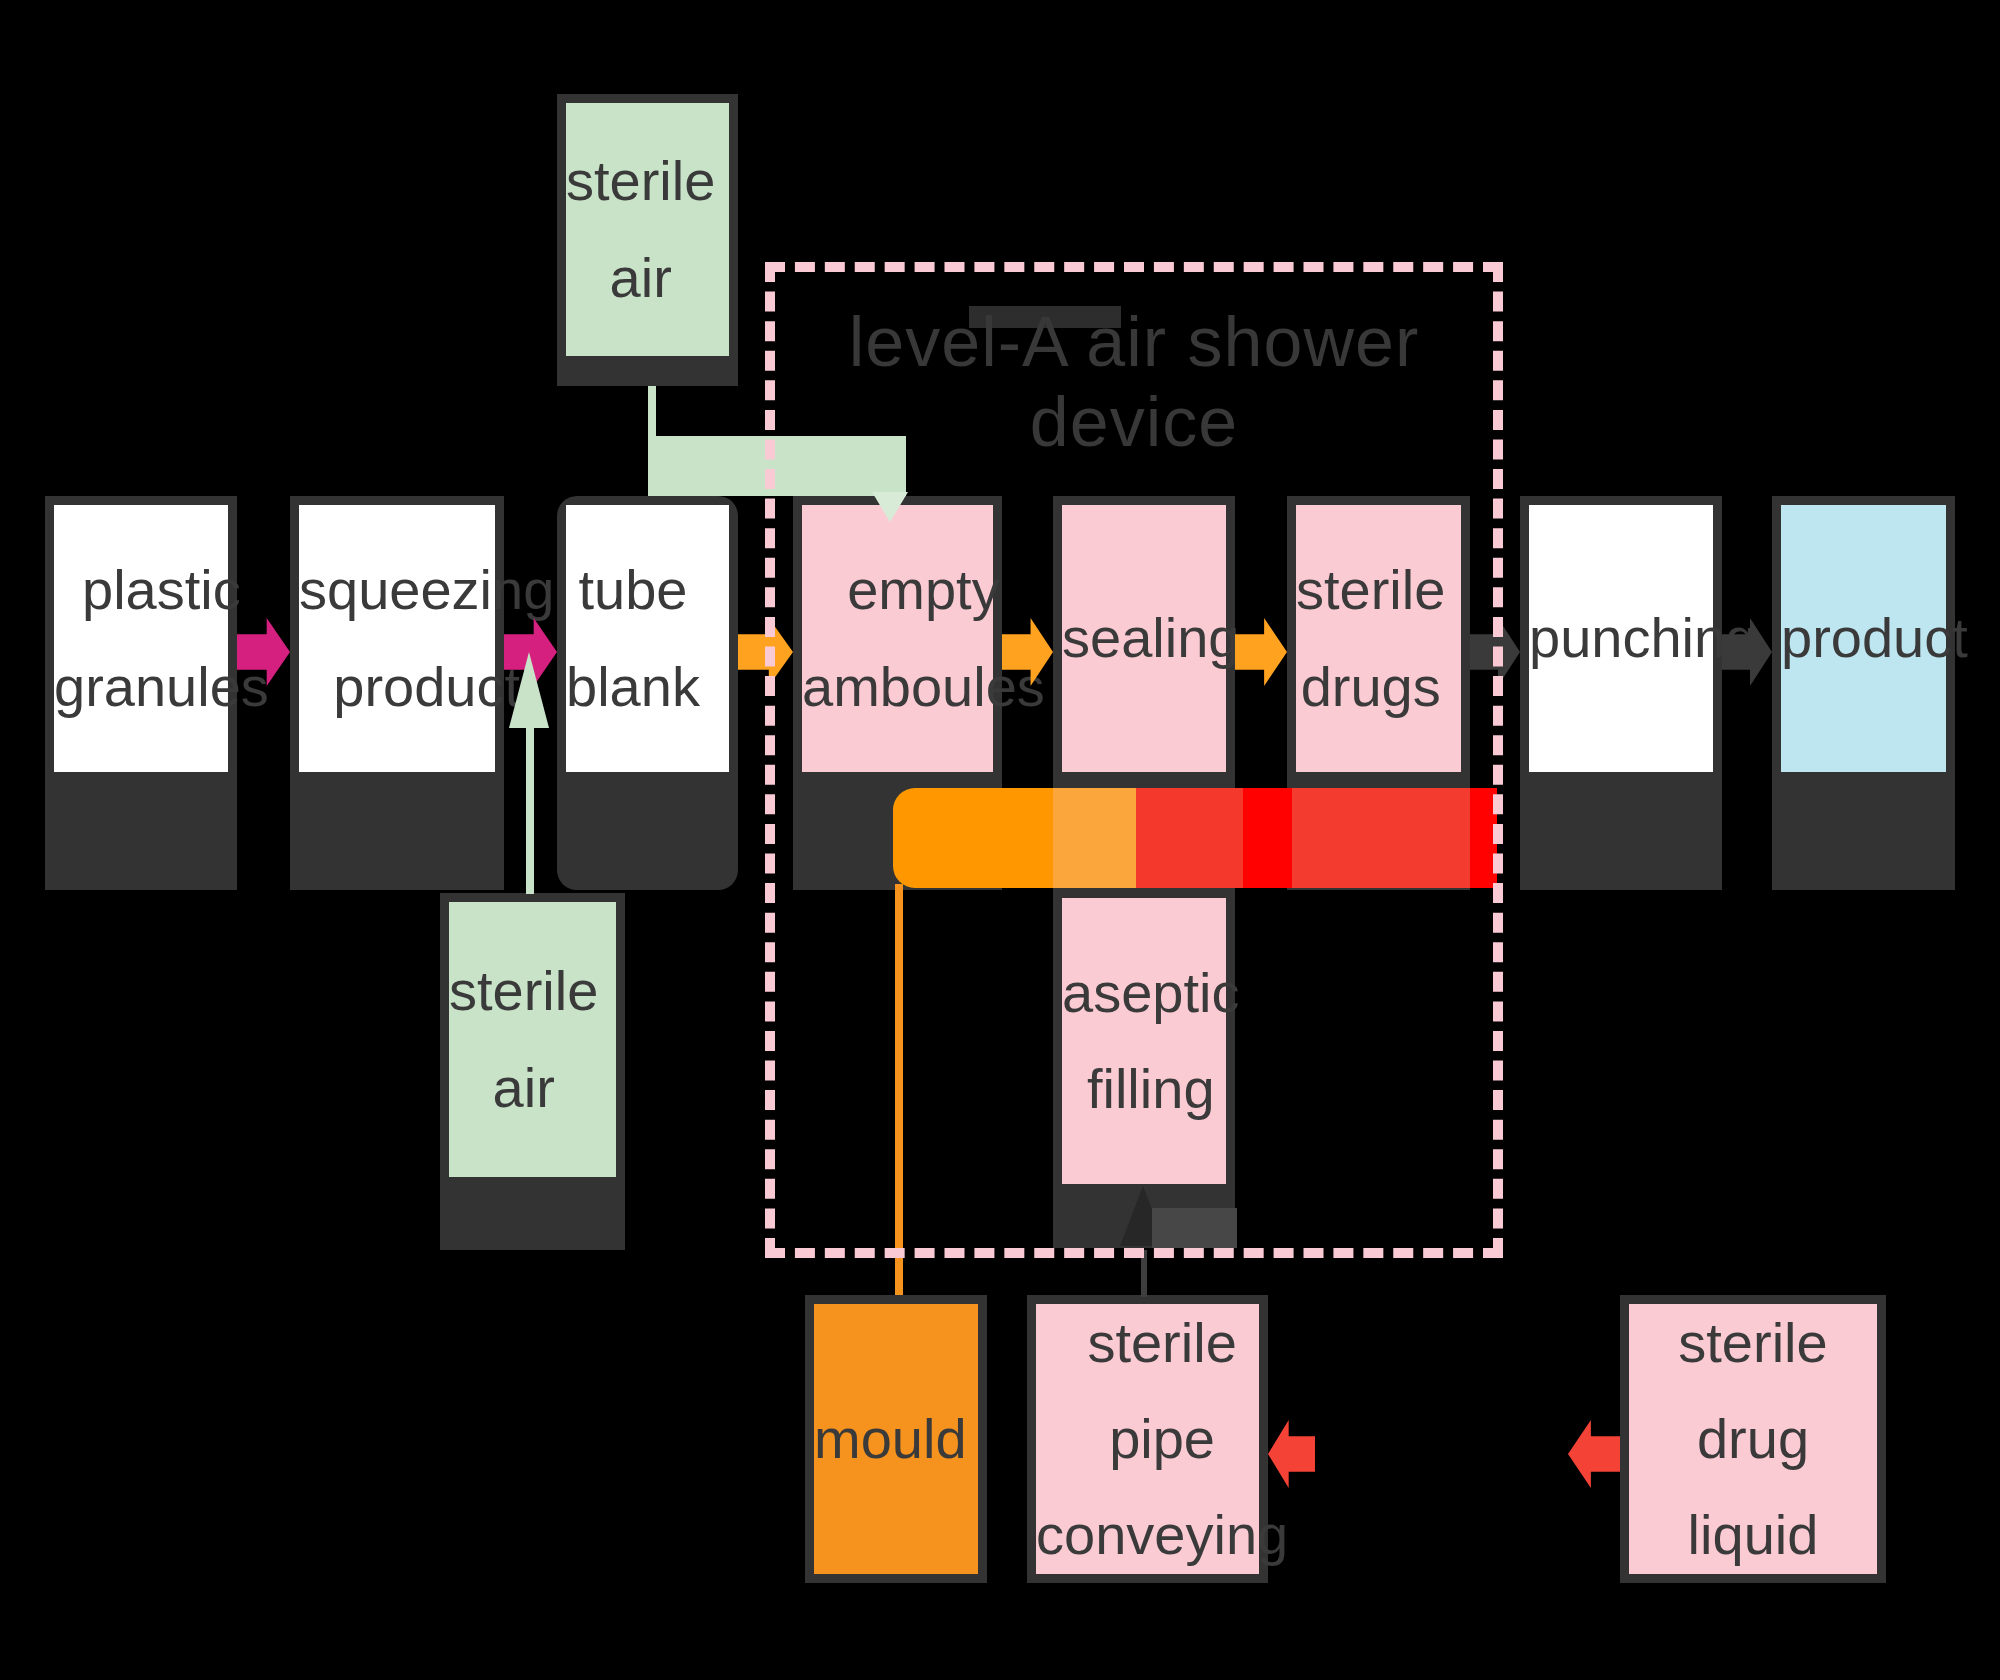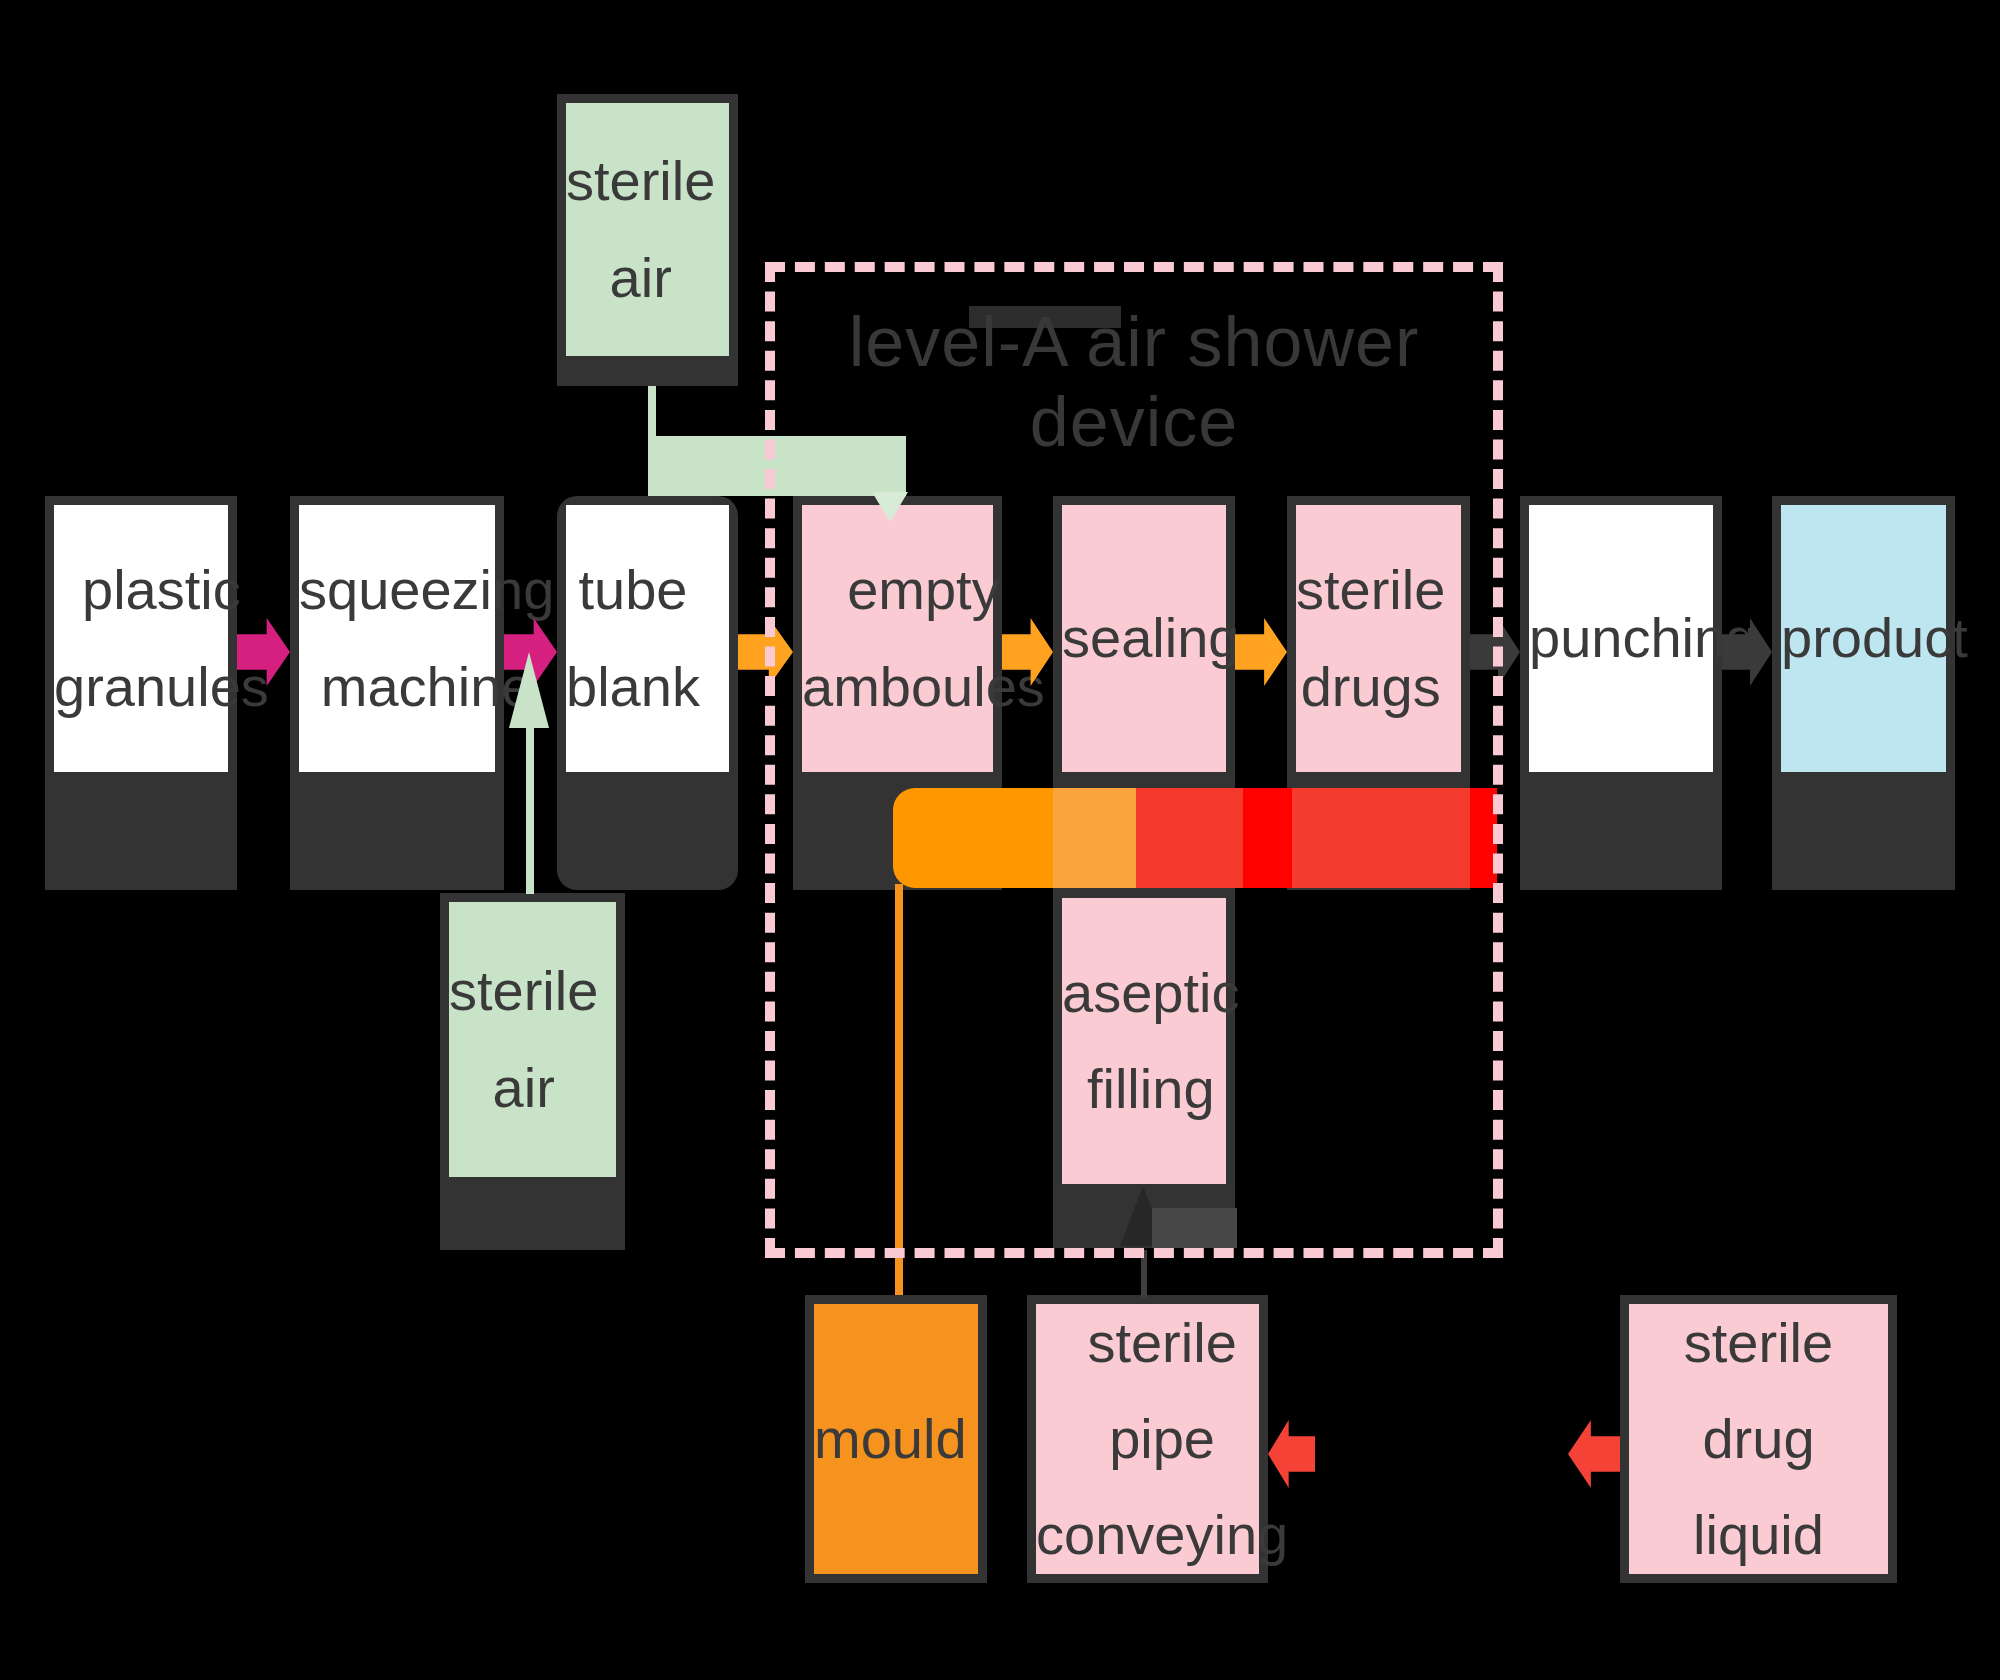--- a/index.html
+++ b/index.html
@@ -108,21 +108,21 @@
     <div class="inner">
         <span class="lbl">plastic
 granules</span>
       </div>
   </div>
   <div class="arrow right magentaA" style="left:237px;"></div>
 
   <div class="node r1 fill-white" style="left:290px;width:214px;">
     <div class="inner">
         <span class="lbl">squeezing
-machine</span>
+product</span>
       </div>
   </div>
   <div class="arrow right magentaA" style="left:504px;"></div>
 
   <div class="node r1 fill-white" style="left:557px;width:181px;border-radius:20px;">
     <div class="inner">
         <span class="lbl">tube
 blank</span>
       </div>
   </div>
@@ -186,20 +186,20 @@
   <div class="node r2 fill-pink" style="left:1027px;width:241px;">
     <div class="inner">
         <span class="lbl">sterile pipe
 conveying</span>
       </div>
   </div>
   <div class="arrow left redA" style="left:1268px;width:47px;"></div>
 
   <div class="arrow left redA" style="left:1568px;width:52px;"></div>
 
-  <div class="node r2 fill-pink" style="left:1620px;width:266px;padding-left:11px;">
+  <div class="node r2 fill-pink" style="left:1620px;width:266px;">
     <div class="inner">
         <span class="lbl">sterile drug
 liquid</span>
       </div>
   </div>
 
 </div>
 
 </body></html>

